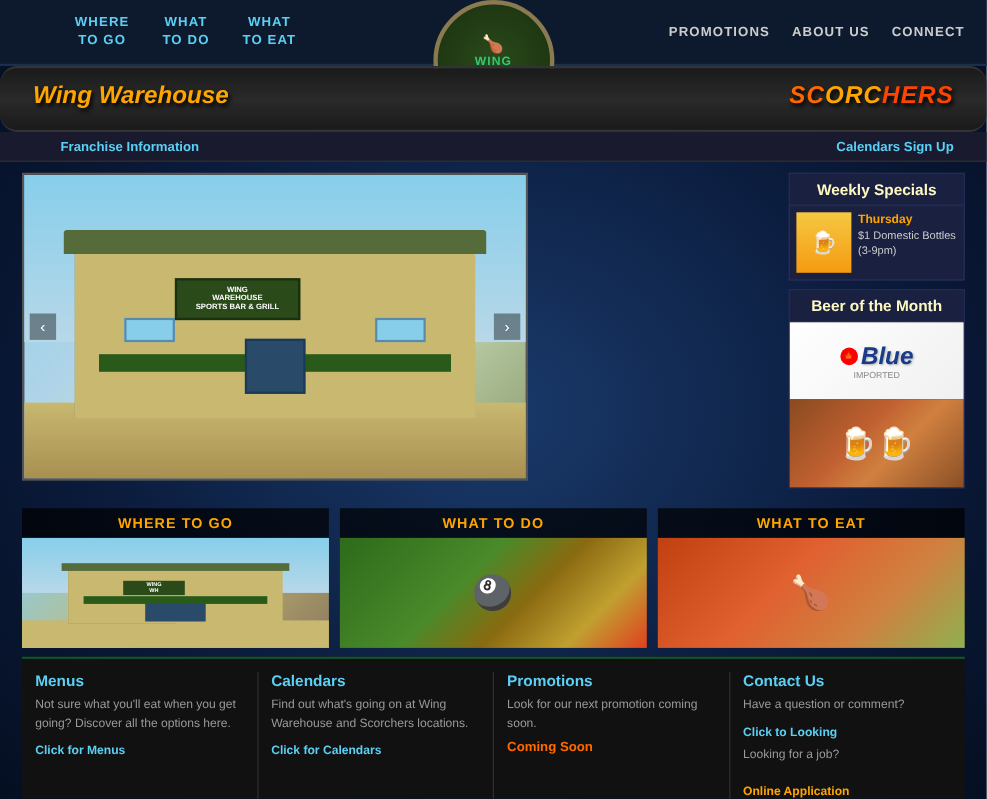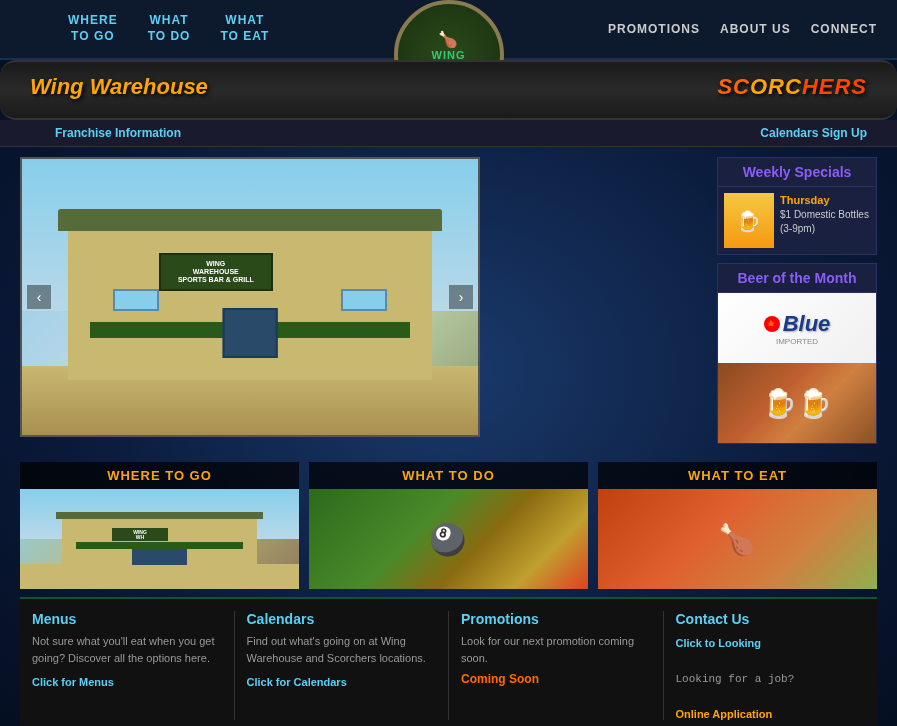--- a/index.html
+++ b/index.html
@@ -265,21 +265,21 @@
       display: flex;
       flex-direction: column;
       gap: 8px;
     }
     .sidebar-section {
       background: #1a2040;
       border: 1px solid #2a3060;
     }
     .sidebar-title {
       background: #1a2040;
-      color: #8b5cf6;
+      color: #fef9c3;
       font-size: 14px;
       font-weight: bold;
       padding: 6px 10px;
       text-align: center;
       border-bottom: 1px solid #2a3060;
     }
     .weekly-specials-content {
       display: flex;
       padding: 6px;
       gap: 6px;
@@ -604,20 +604,21 @@
   </div>
 
   <div class="footer-col">
     <div class="footer-col-title">Promotions</div>
     <div class="footer-col-text">Look for our next promotion coming soon.</div>
     <div class="footer-coming-soon">Coming Soon</div>
   </div>
 
   <div class="footer-col">
     <div class="footer-col-title">Contact Us</div>
+    <div class="footer-col-text">Have a question or comment?</div>
     <a class="footer-link">Click to Looking</a>
-    <div class="footer-col-text" style="margin-top:20px;font-family:Liberation Mono, monospace;">Looking for a job?</div>
+    <div class="footer-col-text" style="margin-top:4px;">Looking for a job?</div>
     <a class="footer-online-app">Online Application</a>
   </div>
 
 </div>
 
 <div id="page-bottom"></div>
 
 </body></html>

